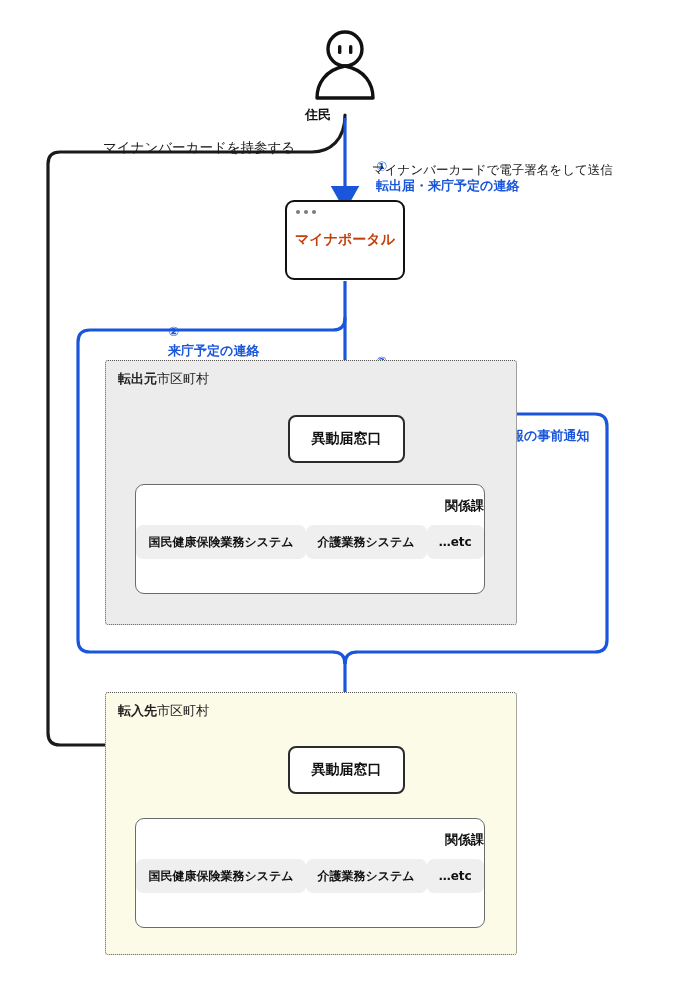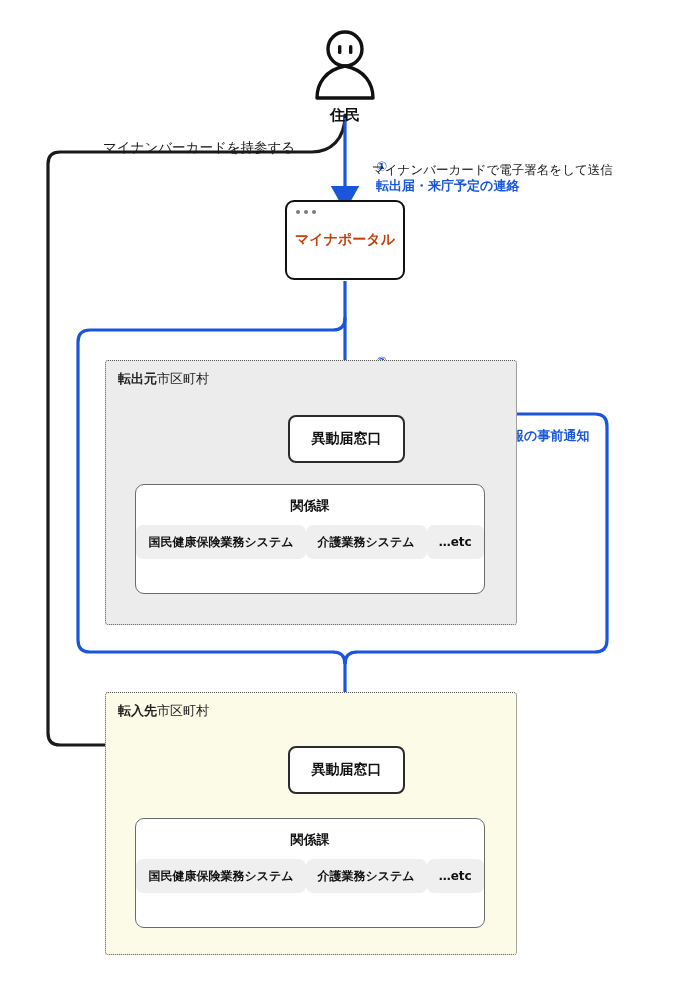--- a/index.html
+++ b/index.html
@@ -44,38 +44,38 @@
   .muni-in{background:#fbfbe8;}
   .muni-title{position:absolute;left:12px;top:9px;font-size:13px;color:#222;}
   .muni-title .hd{font-weight:bold;}
 
   
   .dept{
     position:absolute;box-sizing:border-box;background:#ffffff;
     border:1.5px solid #6b6b6b;border-radius:9px;
   }
   .dept-title{
-    position:absolute;left:0;right:0;top:12px;text-align:center;
+    position:absolute;left:0;right:0;top:12px;text-align:right;
     font-size:13px;font-weight:bold;color:#111;
   }
   .dept-chips{
     position:absolute;left:14px;right:14px;top:40px;
     display:flex;align-items:center;justify-content:center;
   }
   .chip{
     background:#efefef;border-radius:7px;height:34px;
     display:flex;align-items:center;justify-content:center;
     font-size:12px;font-weight:bold;color:#111;padding:0 12px;white-space:nowrap;
   }
 
   
   .person{position:absolute;}
   .person-label{
-    position:absolute;left:0;right:0;top:78px;text-align:center;
-    font-size:15px;font-weight:bold;color:#111;
+    position:absolute;left:0;right:0;top:78px;
+    font-size:13px;font-weight:bold;color:#111;
   }
 </style>
 </head>
 <body>
 
 <div id="diagram">
 
   <svg class="lyr" viewBox="0 0 689 1000">
     <defs>
       <marker id="ahB" markerWidth="9" markerHeight="9" refX="3.2" refY="4.5" orient="auto">
@@ -115,20 +115,24 @@
   </div>
 
   <div class="txt blue b" style="left:358px;top:139px;font-size:13px;">
     <span>①</span>
     <span>転出届・来庁予定の連絡</span>
   </div>
 
   <div class="txt blk" style="left:103px;top:138px;font-size:13.5px;">マイナンバーカードを持参する</div>
   <div class="txt blk" style="left:372px;top:161px;font-size:12.5px;">マイナンバーカードで電子署名をして送信</div>
 
+  <div class="txt blue b" style="left:150px;top:304px;font-size:13px;">
+    <span>②</span>
+    <span>来庁予定の連絡</span>
+  </div>
 
   <div class="txt blue b" style="left:358px;top:334px;font-size:13px;">
     <span>②</span>
     <span>転出届</span>
   </div>
 
   <div class="txt blue b" style="left:415px;top:389px;font-size:13px;">
     <span>③</span>
     <span>転出証明書情報の事前通知</span>
   </div>

